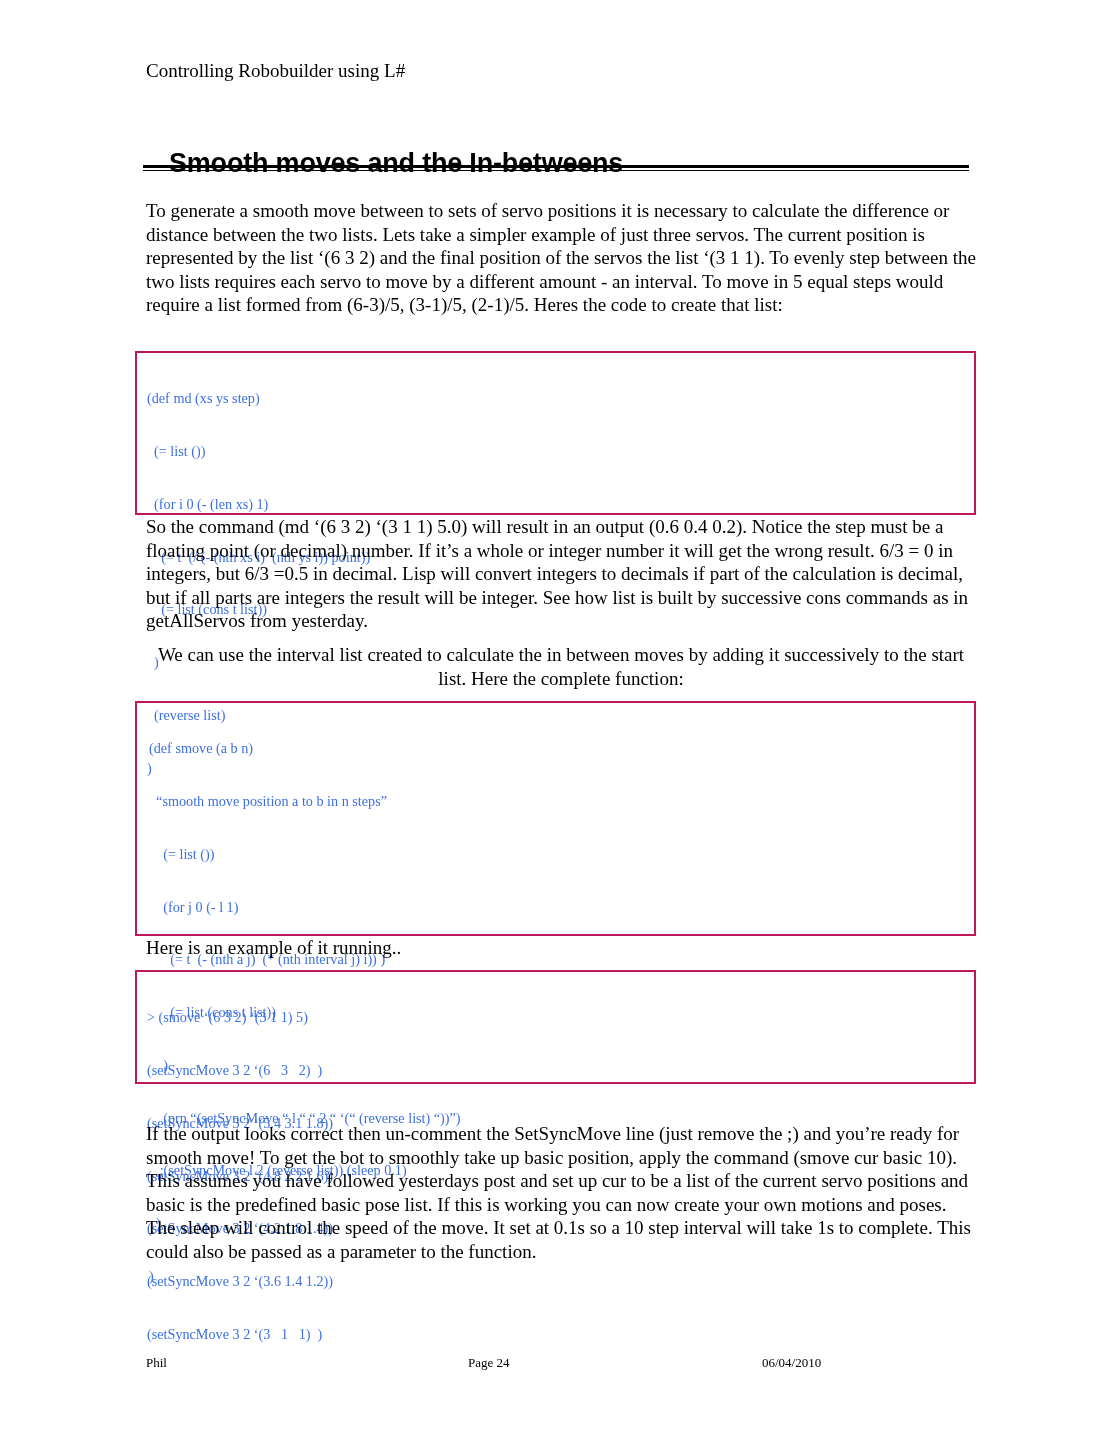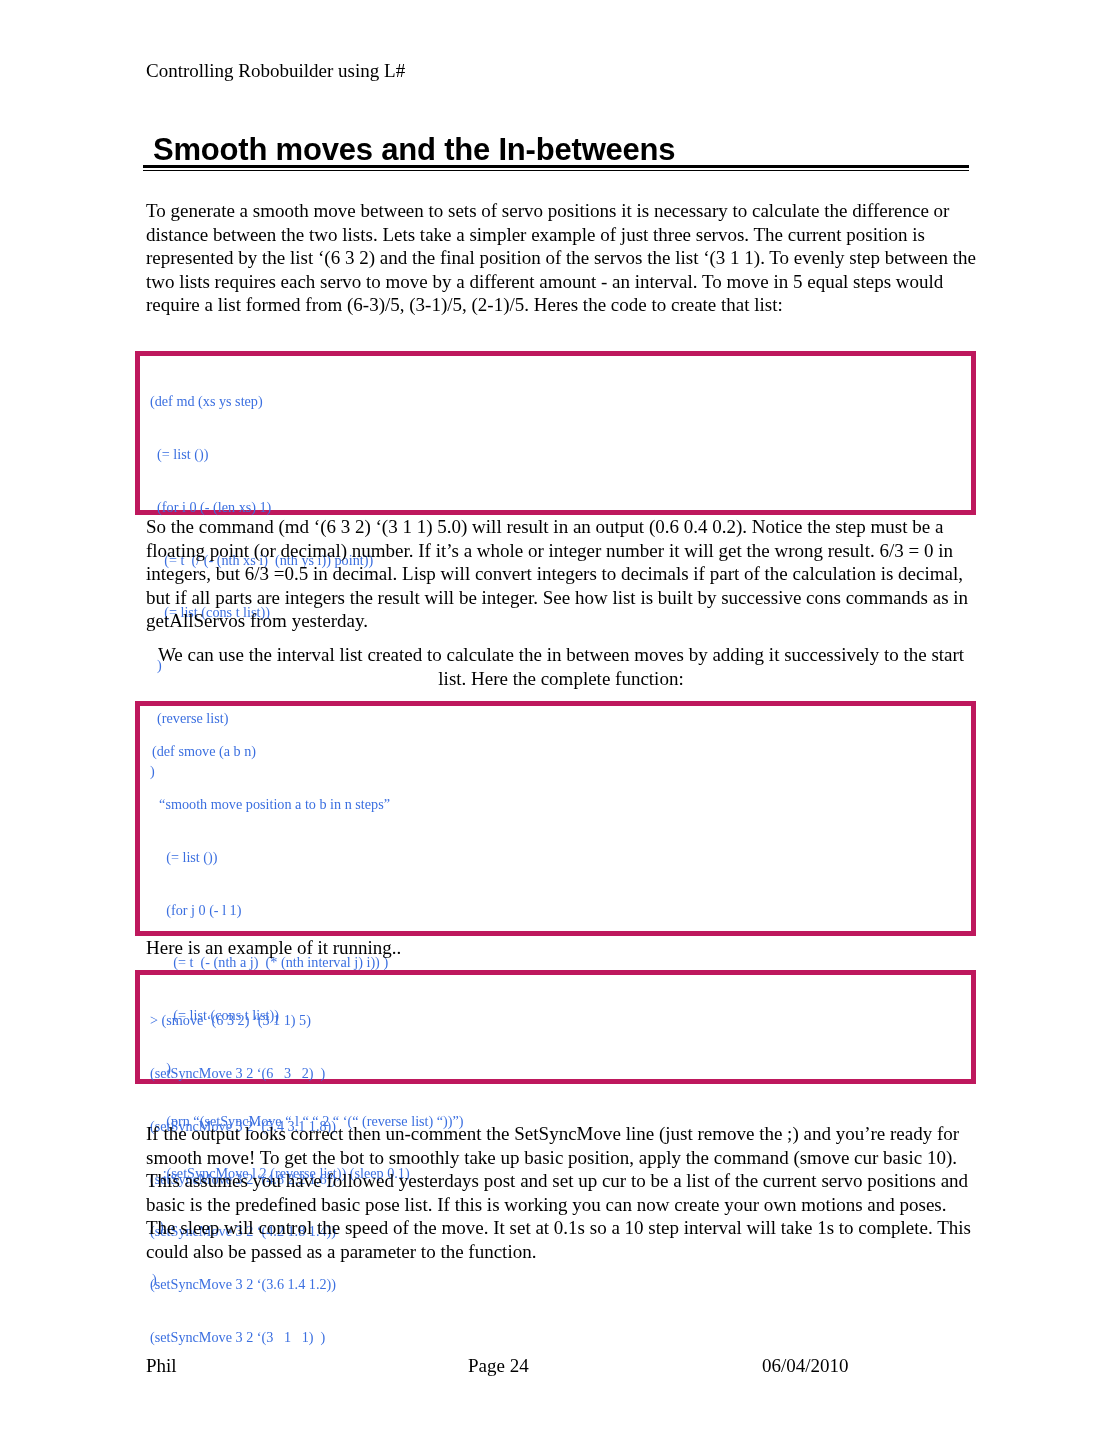--- a/index.html
+++ b/index.html
@@ -1,28 +1,28 @@
 <!DOCTYPE html>
 <html><head>
 <meta charset="utf-8">
 <style>
   html, body { margin: 0; padding: 0; background: #ffffff; }
   body { width: 1113px; height: 1440px; position: relative; overflow: hidden;
          font-family: "Liberation Serif", serif; color: #000; }
   .running-header { position: absolute; left: 146px; top: 60px; font-size: 19px; }
   .title { position: absolute; left: 153px; top: 132px; font-family: "Liberation Sans", sans-serif;
-           font-weight: bold; font-size: 31px; margin: 0; letter-spacing: -0.2px; }
+           font-weight: bold; font-size: 27px; margin: 16px; letter-spacing: -0.2px; }
   .title-rule { position: absolute; left: 143px; width: 826px; top: 165px; height: 6px;
                 border-top: 3px solid #000; border-bottom: 1px solid #000; box-sizing: border-box; }
   .para { position: absolute; left: 146px; width: 830px; font-size: 19px; line-height: 23.5px; margin: 0; }
   .para b { font-weight: normal; }
-  .code-box { position: absolute; left: 135px; width: 841px; border: 5px solid #be185d; box-sizing: border-box;
+  .code-box { position: absolute; left: 135px; width: 841px; border: 2px solid #be185d; box-sizing: border-box;
               padding: 2px 10px; font-size: 14.2px; line-height: 17.6px; color: #3b6fe0; white-space: pre; }
   .code-line { display: block; }
-  .footer { position: absolute; top: 1355px; font-size: 19px; }
+  .footer { position: absolute; top: 1355px; font-size: 13px; }
 </style>
 </head>
 <body>
 
 <div class="running-header">Controlling Robobuilder using L#</div>
 
 <h1 class="title">Smooth moves and the In-betweens</h1>
 <div class="title-rule"></div>
 
 <p class="para" style="top:199px;">To generate a smooth move between to sets of servo positions it is necessary to calculate the difference or distance between the two lists. Lets take a simpler example of just three servos. The current position is represented by the list ‘(6 3 2) and the final position of the servos the list ‘(3 1 1). To evenly step between the two lists requires each servo to move by a different amount - an interval. To move in 5 equal steps would require a list formed from (6-3)/5, (3-1)/5, (2-1)/5. Heres the code to create that list:</p>

